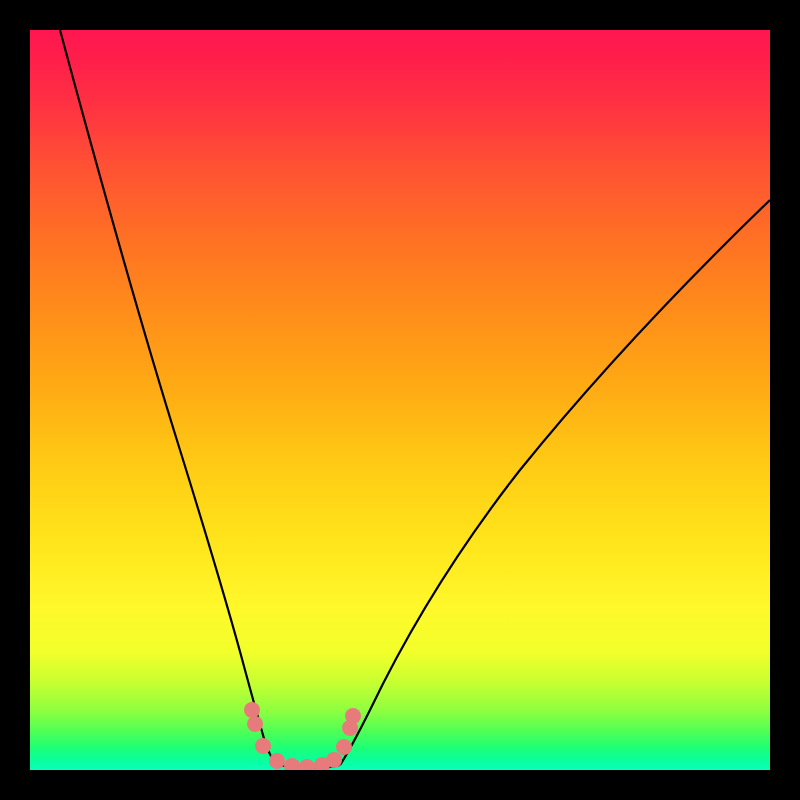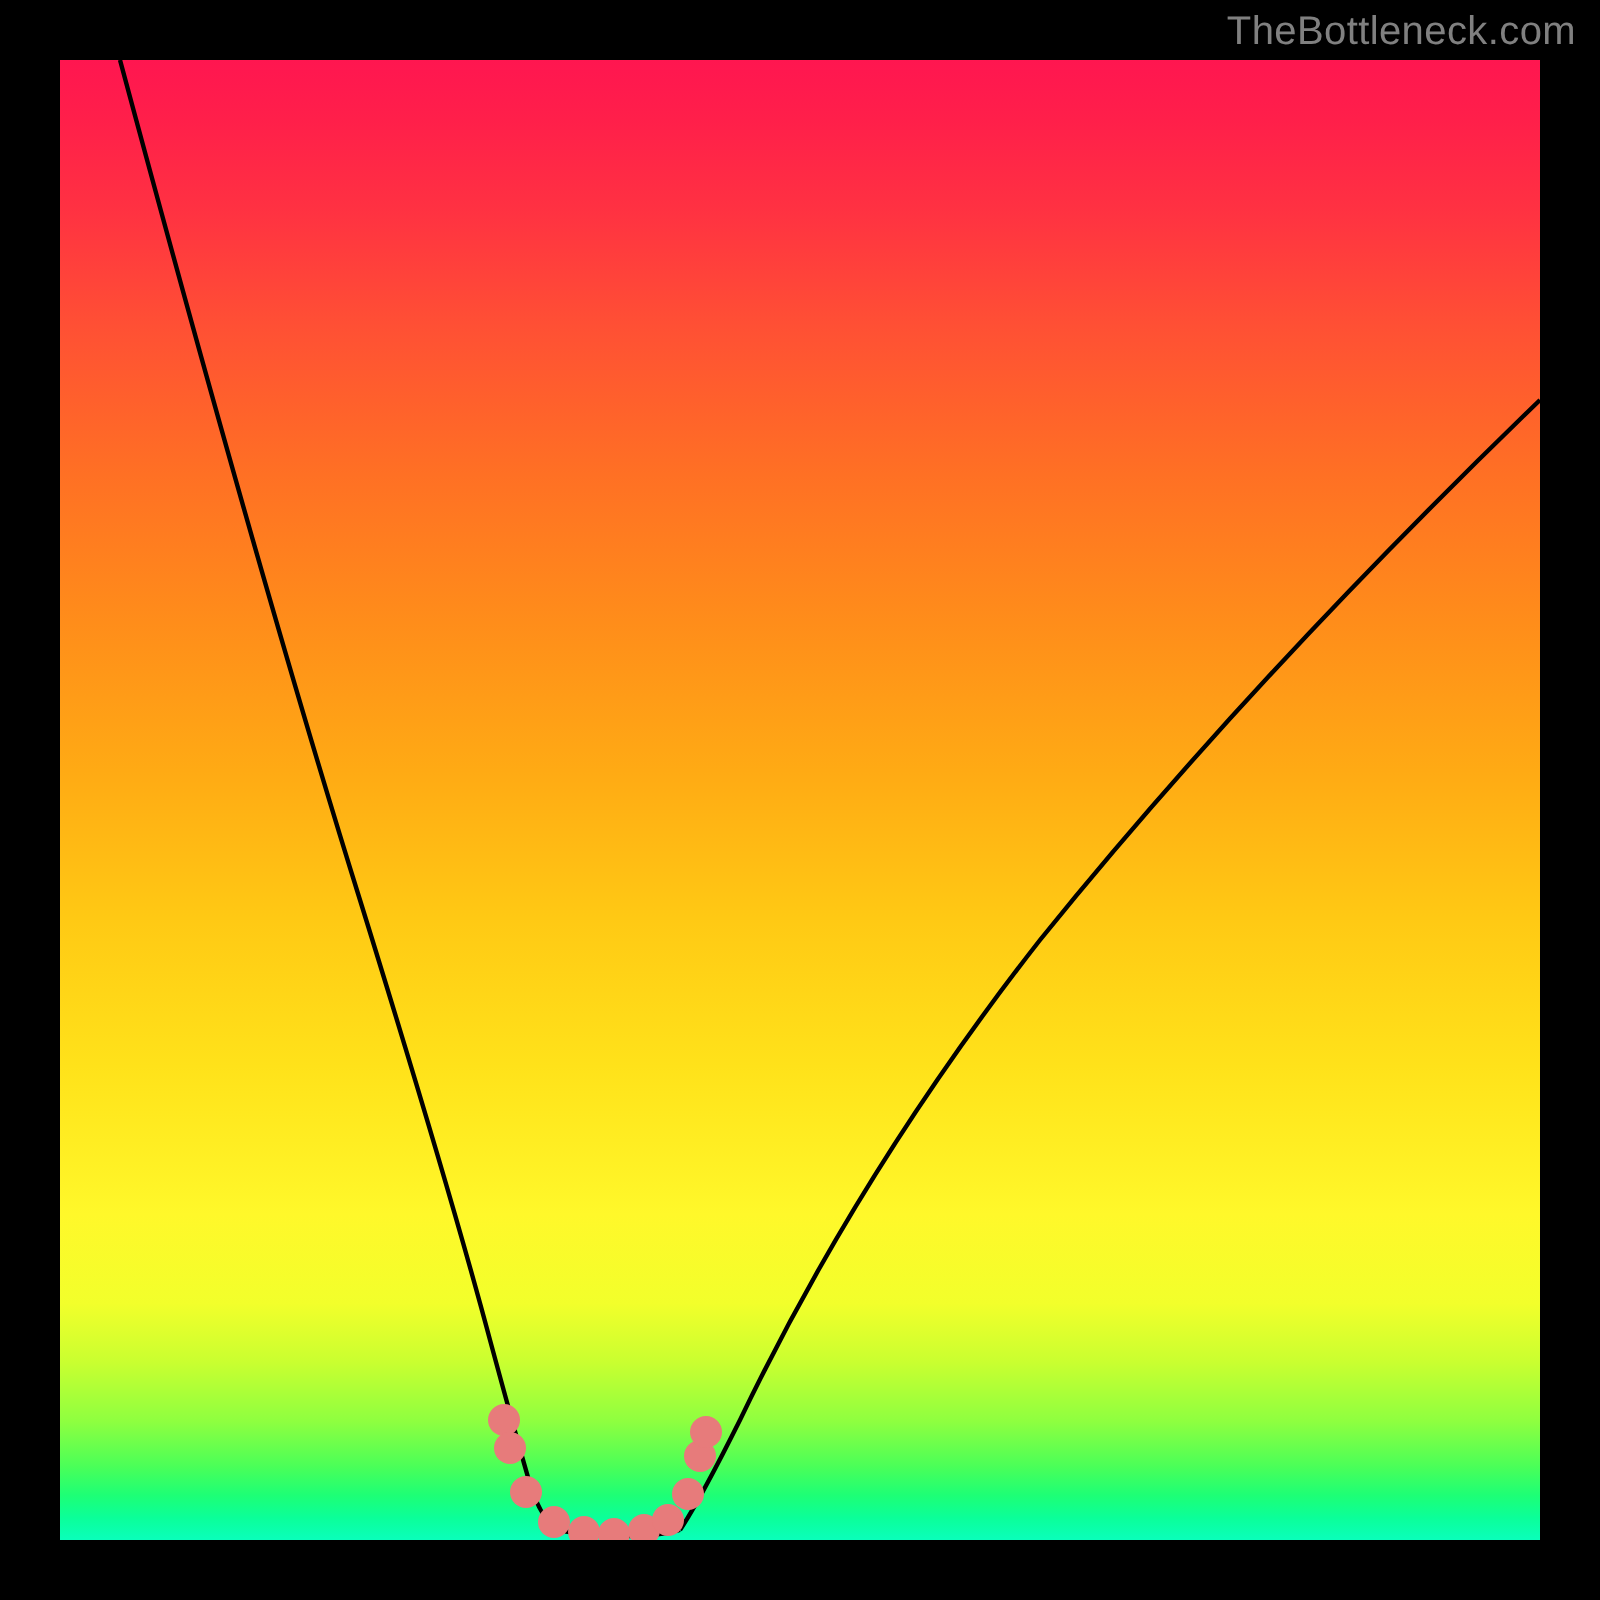--- a/index.html
+++ b/index.html
@@ -103,14 +103,13 @@
         <circle cx="277" cy="737" r="8"></circle>
         <circle cx="292" cy="735" r="8"></circle>
         <circle cx="304" cy="730" r="8"></circle>
         <circle cx="314" cy="717" r="8"></circle>
         <circle cx="320" cy="698" r="8"></circle>
         <circle cx="323" cy="686" r="8"></circle>
       </g>
     </svg>
   </div>
 
-  <div class="watermark">TheBottleneck.com</div>
 </div>
 
 </body></html>

